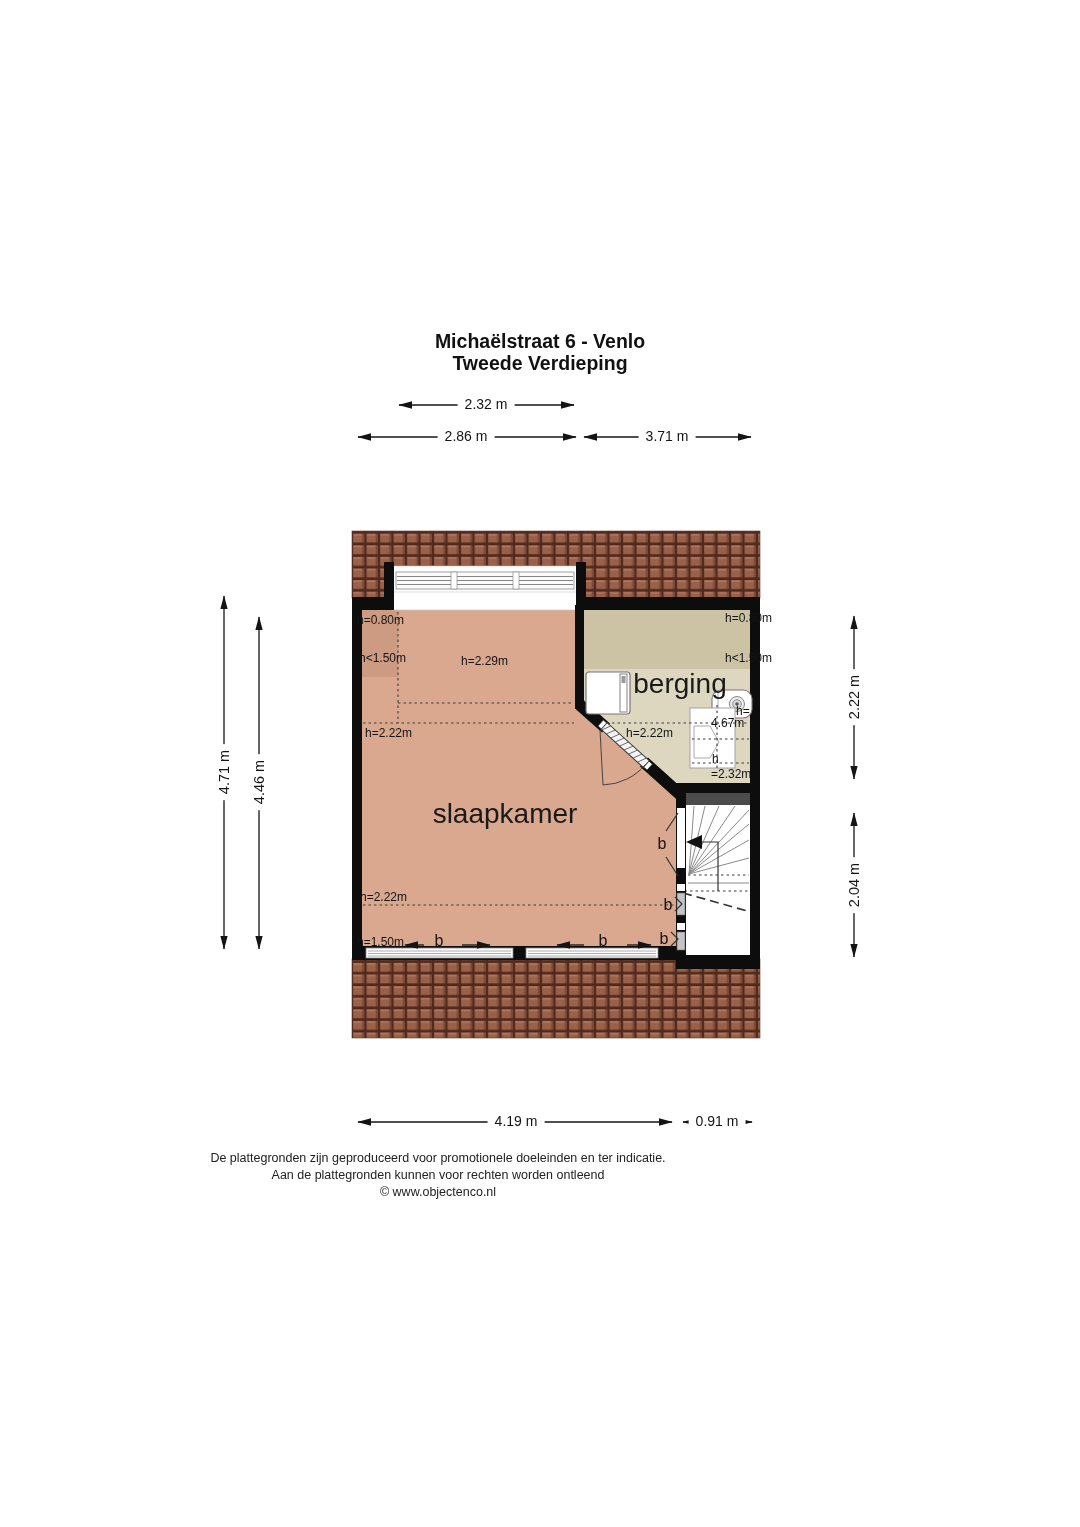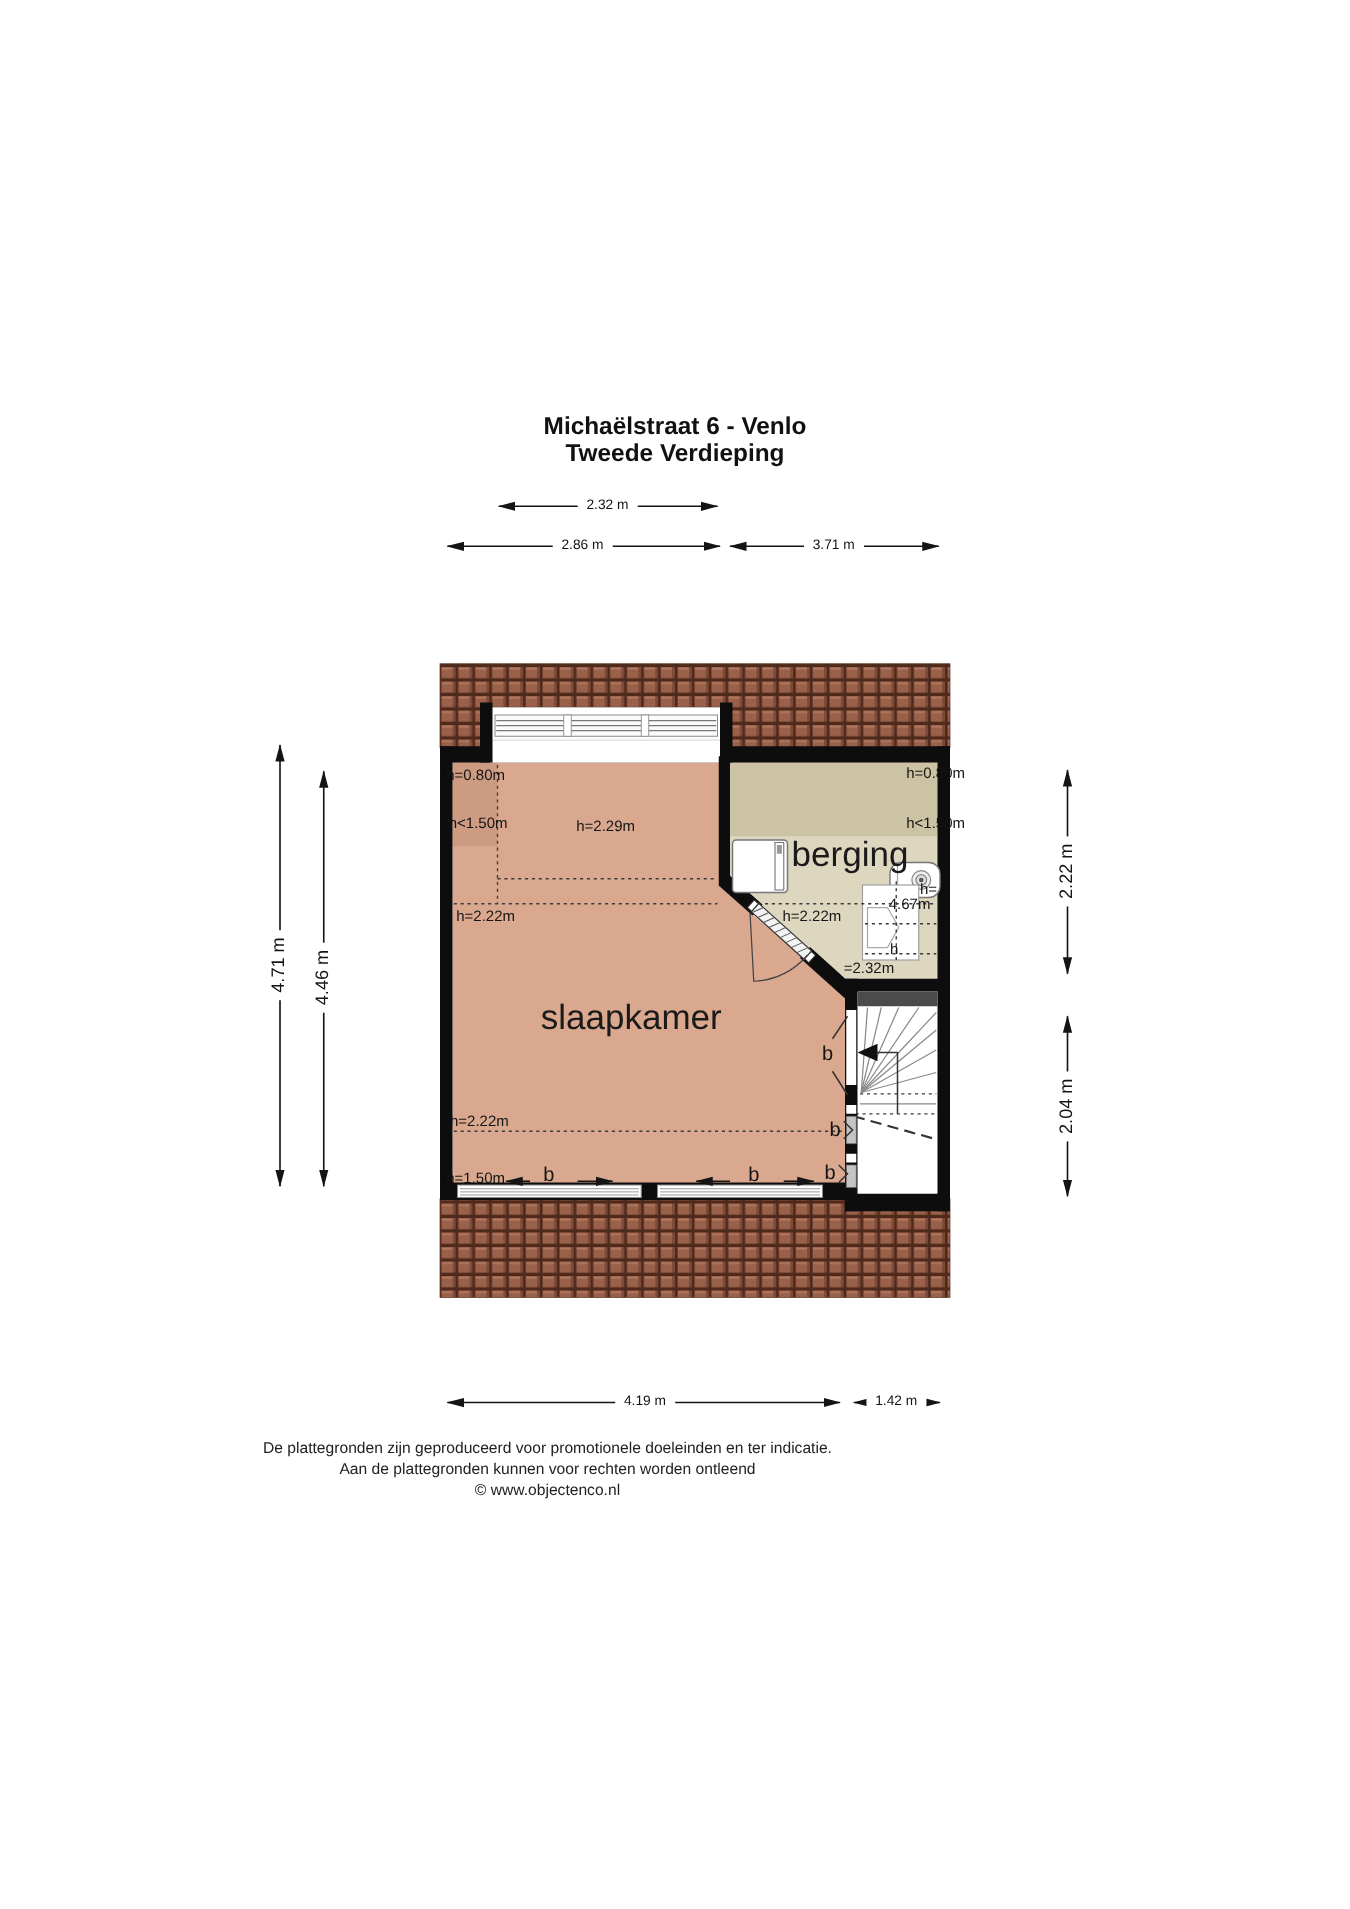--- a/index.html
+++ b/index.html
@@ -2,21 +2,21 @@
 <html><head>
 <meta charset="utf-8">
 <style>
   html,body{margin:0;padding:0;background:#fff;}
   .page{position:relative;width:1080px;height:1527px;background:#fff;overflow:hidden;
         font-family:"Liberation Sans",sans-serif;color:#141414;padding-left:24px;}
   .plan-svg{position:absolute;left:0;top:0;}
   .title{position:absolute;left:0;width:1080px;text-align:center;font-weight:bold;
          font-size:19.5px;line-height:22px;color:#111;}
   .lbl{position:absolute;font-size:12px;line-height:13px;white-space:nowrap;color:#141414;}
-  .dim{position:absolute;font-size:11px;line-height:17px;background:#fff;padding:0 7px;
+  .dim{position:absolute;font-size:14px;line-height:17px;background:#fff;padding:0 7px;
        transform:translateX(-50%);white-space:nowrap;}
   .dimv{position:absolute;font-size:14.5px;line-height:17px;background:#fff;padding:0 6px;
         transform:translate(-50%,-50%) rotate(-90deg);white-space:nowrap;}
   .room{position:absolute;font-size:28px;line-height:22px;color:#1a1a1a;
         transform:translate(-50%,-50%);white-space:nowrap;}
   .bmark{position:absolute;font-size:16px;line-height:16px;transform:translate(-50%,-50%);}
   .ralign{text-align:right;}
   .footer{position:absolute;left:0;width:876px;text-align:center;font-size:12.5px;
           line-height:15px;color:#222;}
 </style>
@@ -189,39 +189,39 @@
   <div class="title" style="top:352px">Tweede Verdieping</div>
 
   <span class="dim" style="left:486px;top:396px">2.32 m</span>
   <span class="dim" style="left:466px;top:428px">2.86 m</span>
   <span class="dim" style="left:667px;top:428px">3.71 m</span>
   <span class="dimv" style="left:224px;top:772px">4.71 m</span>
   <span class="dimv" style="left:259px;top:782px">4.46 m</span>
   <span class="dimv" style="left:854px;top:697px">2.22 m</span>
   <span class="dimv" style="left:854px;top:885px">2.04 m</span>
   <span class="dim" style="left:516px;top:1113px">4.19 m</span>
-  <span class="dim" style="left:717px;top:1113px">1.42 m</span>
+  <span class="dim" style="left:717px;top:1113px">0.91 m</span>
 
   <span class="room" style="left:505px;top:814px">slaapkamer</span>
   <span class="room" style="left:680px;top:684px">berging</span>
 
   <span class="lbl" style="left:357px;top:614px">h=0.80m</span>
   <span class="lbl" style="left:359px;top:652px">h&lt;1.50m</span>
   <span class="lbl" style="left:461px;top:655px">h=2.29m</span>
   <span class="lbl" style="left:365px;top:727px">h=2.22m</span>
   <span class="lbl" style="left:360px;top:891px">h=2.22m</span>
   <span class="lbl" style="left:357px;top:936px">h=1.50m</span>
 
   <span class="lbl ralign" style="right:332px;top:612px">h=0.80m</span>
   <span class="lbl ralign" style="right:332px;top:652px">h&lt;1.50m</span>
   <span class="lbl" style="left:626px;top:727px">h=2.22m</span>
   <span class="lbl" style="left:736px;top:705px">h=</span>
   <span class="lbl" style="left:711px;top:717px">4.67m</span>
   <span class="lbl" style="left:712px;top:753px">h</span>
-  <span class="lbl" style="left:675px;top:768px">=2.32m</span>
+  <span class="lbl" style="left:711px;top:768px">=2.32m</span>
 
   <span class="bmark" style="left:439px;top:941px">b</span>
   <span class="bmark" style="left:603px;top:941px">b</span>
   <span class="bmark" style="left:662px;top:844px">b</span>
   <span class="bmark" style="left:668px;top:905px">b</span>
   <span class="bmark" style="left:664px;top:939px">b</span>
 
   <div class="footer" style="top:1151px">De plattegronden zijn geproduceerd voor promotionele doeleinden en ter indicatie.</div>
   <div class="footer" style="top:1168px">Aan de plattegronden kunnen voor rechten worden ontleend</div>
   <div class="footer" style="top:1185px">© www.objectenco.nl</div>

